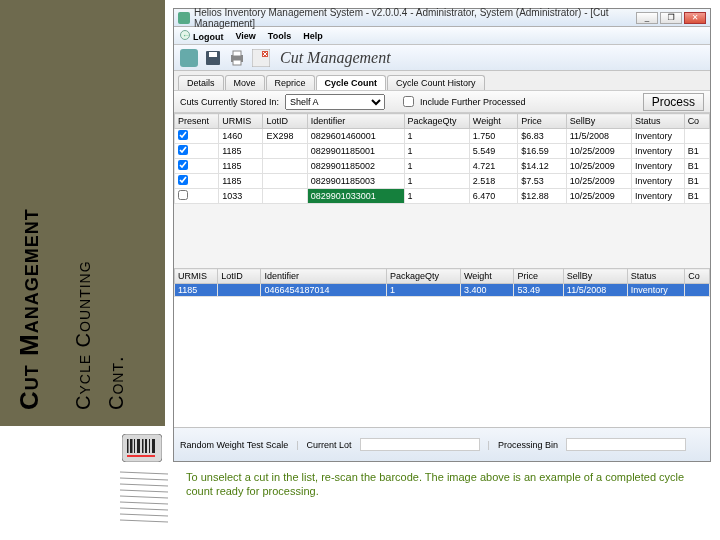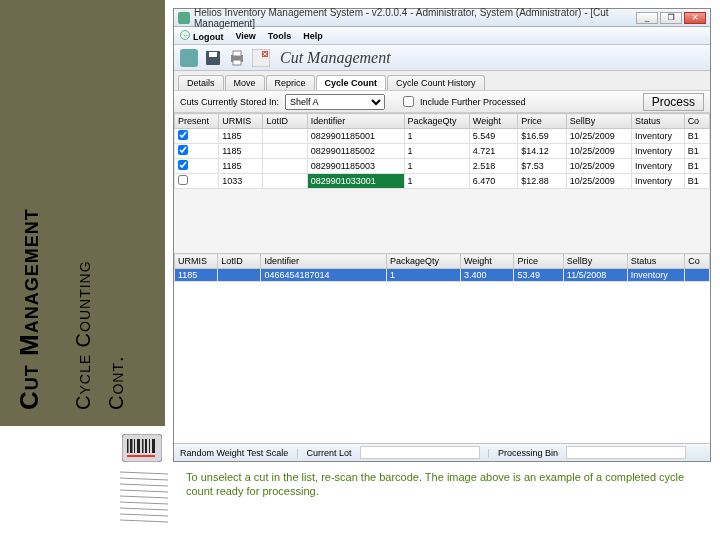--- a/index.html
+++ b/index.html
@@ -56,21 +56,21 @@
   .callout2 { left: 108px; top: 56px; width: 134px; }
   
   .section-hdr { height: 18px; background: linear-gradient(#fbfbfb,#e6e6e6); display:flex; align-items:center; padding:0 6px; font-style: italic; border-top:1px solid #ccc; border-bottom:1px solid #ccc; }
   .section-hdr .spacer { flex:1; }
   .section-hdr .clear { width:14px; text-align:right; }
   
   tr.rowsel td { background: #3874d1; color:#fff; }
   
   .mid-gap { height: 64px; background:#f4f4f4; }
   
-  .status-bar { position:absolute; bottom:0; left:0; right:0; height:18px; background: linear-gradient(#f2f6fb,#dfe8f3); display:flex; align-items:center; padding:0 6px; gap:8px; border-top:1px solid #c3c3c3; font-size:9px; }
+  .status-bar { position:absolute; bottom:0; left:0; right:0; height:34px; background: linear-gradient(#f2f6fb,#dfe8f3); display:flex; align-items:center; padding:0 6px; gap:8px; border-top:1px solid #c3c3c3; font-size:9px; }
   .sb-sep { color:#bbb; }
   .sb-input { width:120px; height:13px; border:1px solid #ccc; font-size:9px; }
   
   .footnote { position:absolute; left: 186px; top: 470px; right: 14px; font-size: 11px; line-height: 1.3; color: #4d7c0f; }
 </style>
 </head>
 <body>
 
 <div class="slide">
   <div class="left-band"></div>
@@ -201,20 +201,32 @@
           <th>Identifier</th>
           <th>PackageQty</th>
           <th>Weight</th>
           <th>Price</th>
           <th>SellBy</th>
           <th>Status</th>
           <th>Co</th>
         </tr>
           </thead>
         <tbody>
+          <tr>
+              <td><input type="checkbox" checked="" style=""></td>
+              <td>1460</td>
+              <td>EX298</td>
+              <td>0829601460001</td>
+              <td>1</td>
+              <td>1.750</td>
+              <td>$6.83</td>
+              <td>11/5/2008</td>
+              <td>Inventory</td>
+              <td></td>
+            </tr>
           <tr>
               <td><input type="checkbox" checked="" style=""></td>
               <td>1185</td>
               <td></td>
               <td>0829901185001</td>
               <td>1</td>
               <td>5.549</td>
               <td>$16.59</td>
               <td>10/25/2009</td>
               <td>Inventory</td>

